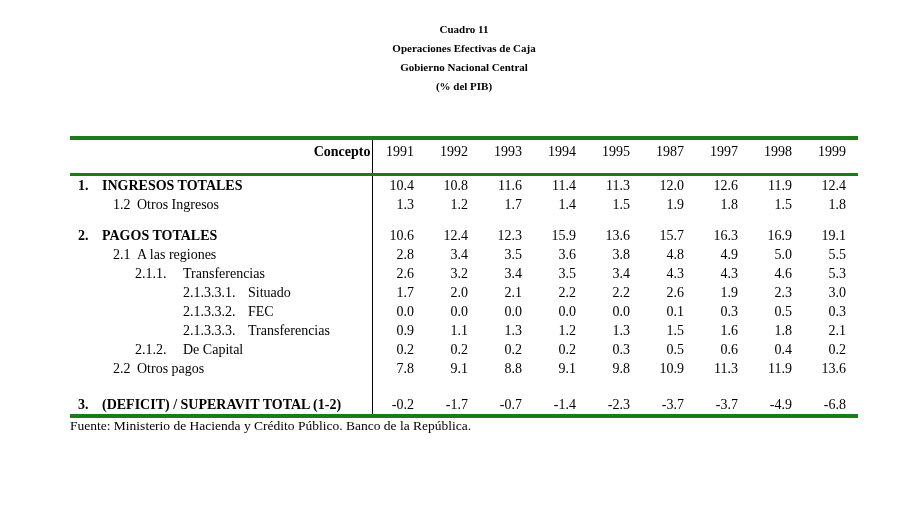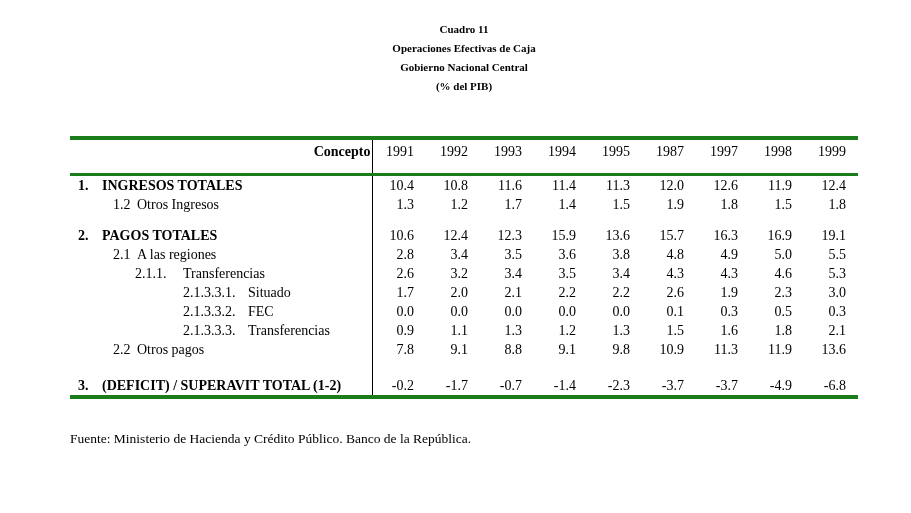--- a/index.html
+++ b/index.html
@@ -56,21 +56,21 @@
   .lv1 { padding-left: 43px; }  .lv1 .num { width: 24px; }
   .lv2 { padding-left: 65px; margin-top: 19px; }  .lv2 .num { width: 48px; }
   .lv3 { padding-left: 113px; margin-top: 8px; } .lv3 .num { width: 65px; }
   tr.bold .num, tr.bold .label { font-weight: bold; }
 
   tr.spacer td { height: 12px; line-height: 12px; }
   tr.spacer.tall td { height: 17px; line-height: 17px; }
 
   
   .source {
-    margin: 32px 0 0 70px;
+    margin: 0 0 0 70px;
     font-size: 13.5px;
   }
 </style>
 </head>
 <body>
 
 <div class="page">
 
   <div class="titles">
     <div>Cuadro 11</div>
@@ -211,20 +211,32 @@
           <td class="val">1.1</td>
           <td class="val">1.3</td>
           <td class="val">1.2</td>
           <td class="val">1.3</td>
           <td class="val">1.5</td>
           <td class="val">1.6</td>
           <td class="val">1.8</td>
           <td class="val">2.1</td>
         </tr>
         <tr class="">
+          <td class="concept-cell lv2"><span class="num">2.1.2.</span><span class="label">De Capital</span></td>
+          <td class="val first-col">0.2</td>
+          <td class="val">0.2</td>
+          <td class="val">0.2</td>
+          <td class="val">0.2</td>
+          <td class="val">0.3</td>
+          <td class="val">0.5</td>
+          <td class="val">0.6</td>
+          <td class="val">0.4</td>
+          <td class="val">0.2</td>
+        </tr>
+        <tr class="">
           <td class="concept-cell lv1"><span class="num">2.2</span><span class="label">Otros pagos</span></td>
           <td class="val first-col">7.8</td>
           <td class="val">9.1</td>
           <td class="val">8.8</td>
           <td class="val">9.1</td>
           <td class="val">9.8</td>
           <td class="val">10.9</td>
           <td class="val">11.3</td>
           <td class="val">11.9</td>
           <td class="val">13.6</td>

